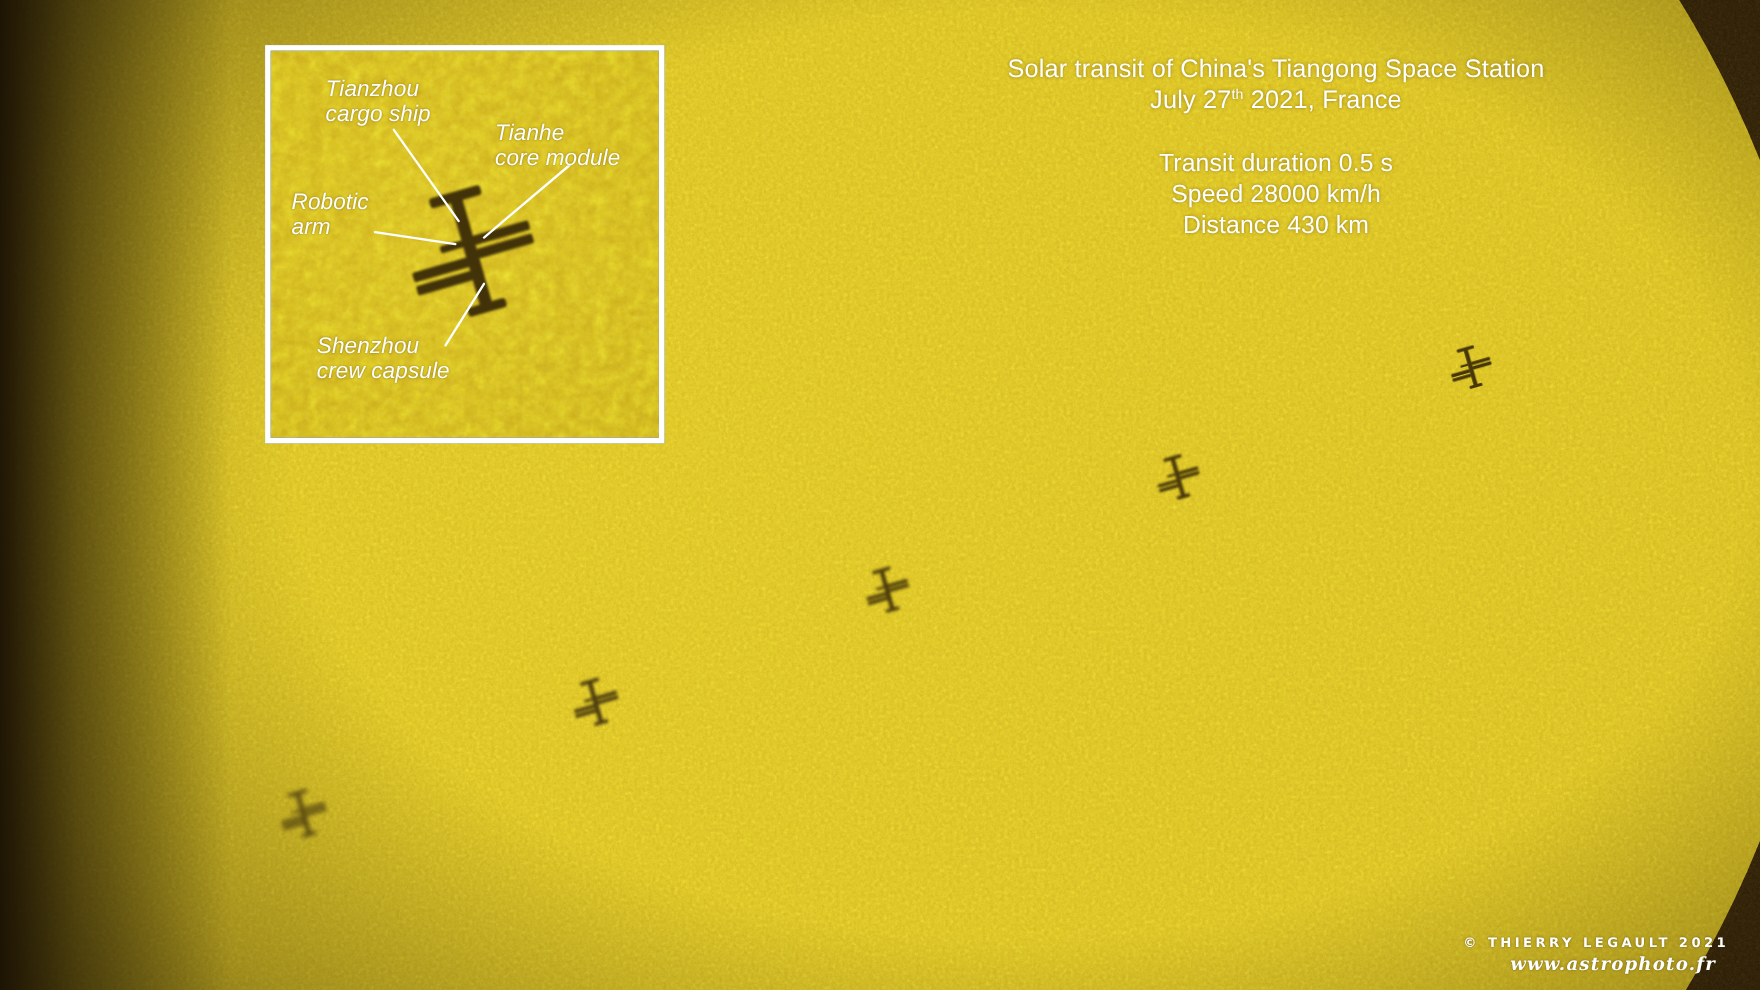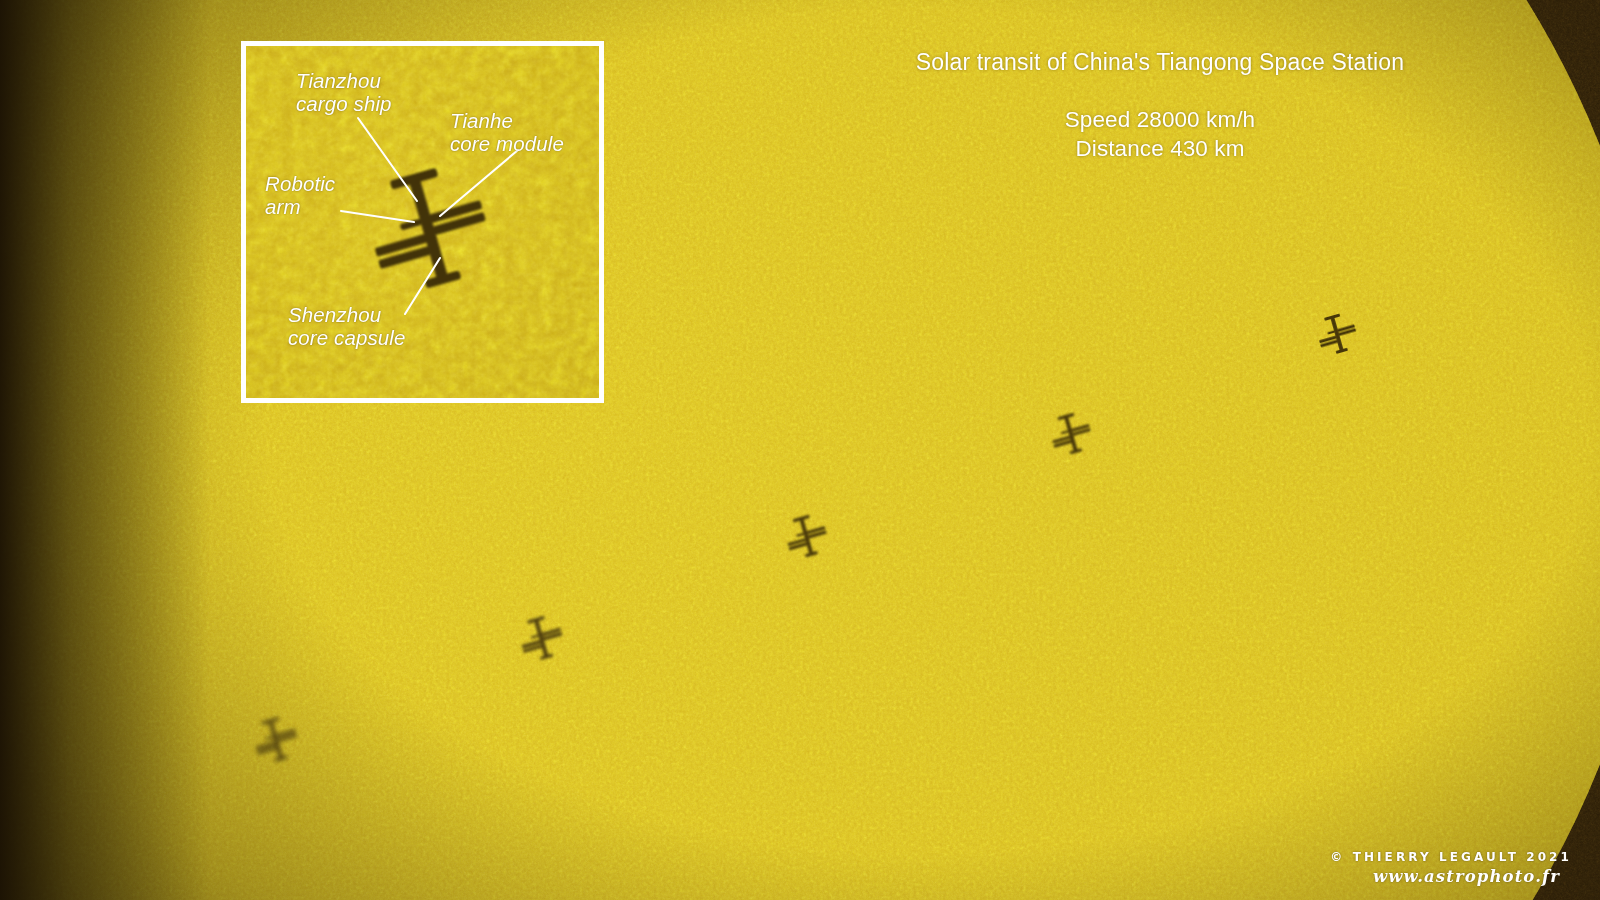--- a/index.html
+++ b/index.html
@@ -344,26 +344,28 @@
       </g>
     </svg>
 
     <div class="inset-label lbl-tianzhou">Tianzhou
 cargo ship</div>
     <div class="inset-label lbl-tianhe">Tianhe
 core module</div>
     <div class="inset-label lbl-robotic">Robotic
 arm</div>
     <div class="inset-label lbl-shenzhou">Shenzhou
-core capsule</div>
+crew capsule</div>
   </div>
 
   <div class="titleblock">
     <div class="title-line">Solar transit of China's Tiangong Space Station</div>
+    <div class="title-line"><span>July 27</span><sup>th</sup><span> 2021, France</span></div>
     <div class="facts">
+      <div>Transit duration  0.5 s</div>
       <div>Speed  28000 km/h</div>
       <div>Distance  430 km</div>
     </div>
   </div>
 
   <div class="credit">
     <div class="credit-main">© THIERRY LEGAULT 2021</div>
     <div class="credit-url">www.astrophoto.fr</div>
   </div>
 

